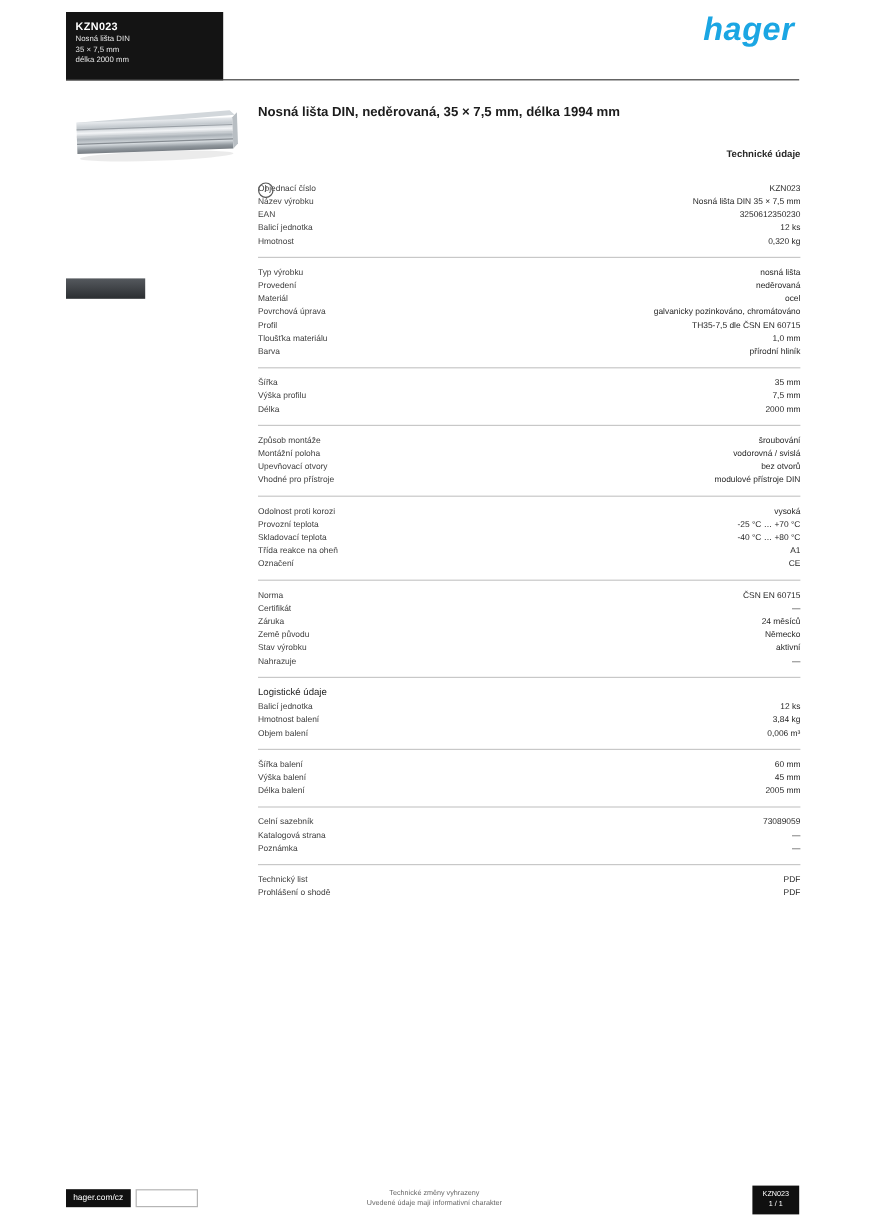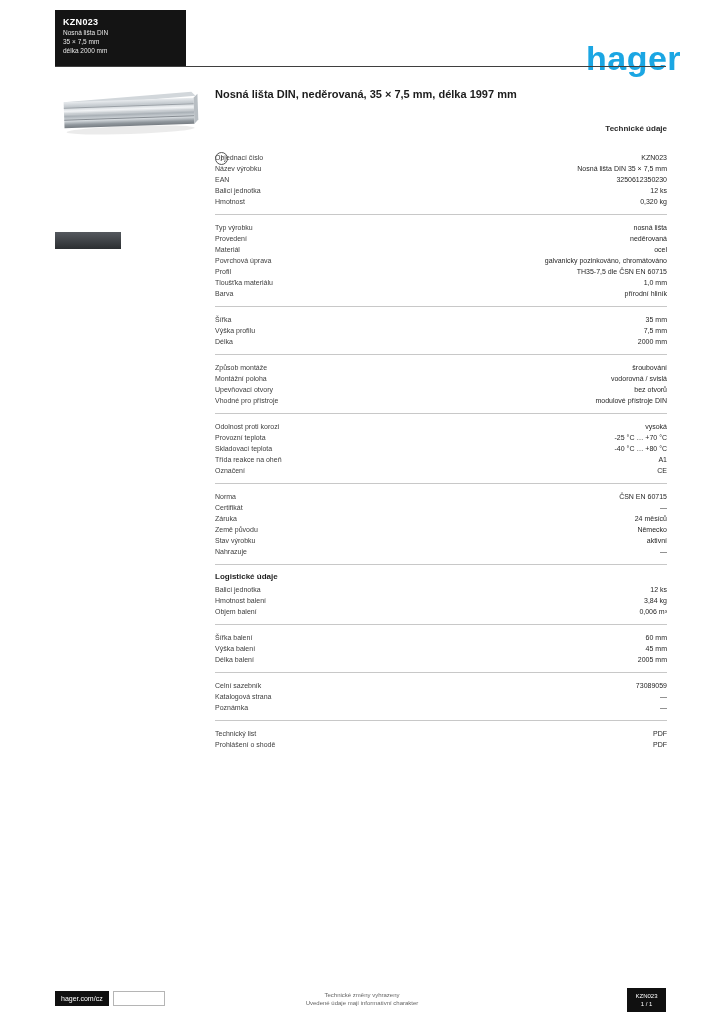--- a/index.html
+++ b/index.html
@@ -4,22 +4,22 @@
 <style>
   html,body{margin:0;padding:0;background:#ffffff;}
   .page{position:relative;width:724px;height:1024px;background:#ffffff;overflow:hidden;
         font-family:"Liberation Sans","DejaVu Sans",sans-serif;color:#333;border-radius:24px;}
 
   
   .ref-box{position:absolute;left:55px;top:10px;width:131px;height:57px;background:#141414;
            color:#fff;padding:7px 8px;box-sizing:border-box;}
   .ref-code{font-size:9px;font-weight:bold;letter-spacing:.3px;line-height:11px;}
   .ref-line{font-size:6.5px;line-height:9px;color:#e6e6e6;}
-  .logo{position:absolute;left:586px;top:43px;font-size:34px;font-weight:bold;color:#1ba6e3;
-        letter-spacing:.5px;line-height:30px;}
+  .logo{position:absolute;left:586px;top:9px;font-size:27px;font-weight:bold;color:#1ba6e3;
+        letter-spacing:.5px;line-height:30px;font-style:italic;}
   .header-rule{position:absolute;left:55px;top:66px;width:611px;height:1px;background:#3f3f3f;}
 
   
   .product-img{position:absolute;left:58px;top:84px;width:144px;height:56px;}
   .secondary-img{position:absolute;left:55px;top:232px;width:66px;height:17px;
                  background:linear-gradient(#55595e,#2b2e31);}
 
   
   .right-col{position:absolute;left:215px;top:88px;width:452px;}
   .title{font-size:11px;font-weight:bold;color:#1c1c1c;line-height:13px;width:330px;}
@@ -28,21 +28,21 @@
   .specs{position:relative;margin-top:19px;}
   .info-icon{position:absolute;left:0;top:0;width:11px;height:11px;border:1px solid #555;
              border-radius:50%;font-size:7px;line-height:11px;text-align:center;color:#555;
              font-weight:bold;font-style:italic;}
   .section:first-child .spec-row:first-child{padding-left:16px;}
   .spec-row{display:flex;justify-content:space-between;align-items:baseline;
             font-size:7px;line-height:11px;}
   .spec-row .label{color:#3d3d3d;}
   .spec-row .value{color:#262626;text-align:right;white-space:nowrap;}
   .sep{border-top:1px solid #c8c8c8;margin:7px 0;}
-  .section-heading{font-size:8px;font-weight:bold;color:#1f1f1f;margin:2px 0 3px;}
+  .section-heading{font-size:8px;font-weight:normal;color:#1f1f1f;margin:2px 0 3px;}
 
   
   .footer-site{position:absolute;left:55px;top:991px;height:15px;background:#101010;color:#fff;
                font-size:7px;line-height:15px;padding:0 6px;text-decoration:none;}
   .footer-box2{position:absolute;left:113px;top:991px;width:52px;height:15px;background:#fff;
                border:1px solid #b5b5b5;box-sizing:border-box;}
   .footer-center{position:absolute;left:262px;top:991px;width:200px;text-align:center;
                  font-size:6px;line-height:8px;color:#666;}
   .footer-ref{position:absolute;left:627px;top:988px;width:39px;height:24px;background:#101010;
               color:#fff;font-size:6px;line-height:8px;text-align:center;padding-top:4px;
@@ -85,21 +85,21 @@
         <line x1="6" y1="28" x2="136" y2="28" stroke="#c8cdd1" stroke-width="1"></line>
         <line x1="6" y1="34" x2="136" y2="34" stroke="#868c92" stroke-width="1"></line>
         <polygon points="136,16 140,12 140,38 136,42" fill="#b8bec3"></polygon>
       </g>
     </svg>
   </div>
 
   <div class="secondary-img"></div>
 
   <div class="right-col">
-    <div class="title">Nosná lišta DIN, neděrovaná, 35 × 7,5 mm, délka 1997 mm</div>
+    <div class="title">Nosná lišta DIN, neděrovaná, 35 × 7,5 mm, délka 1994 mm</div>
     <div class="section-label">Technické údaje</div>
 
     <div class="specs">
       <div class="info-icon">i</div>
 
     <div class="section">
           <div class="spec-row">
             <span class="label">Objednací číslo</span>
             <span class="value">KZN023</span>
           </div>

